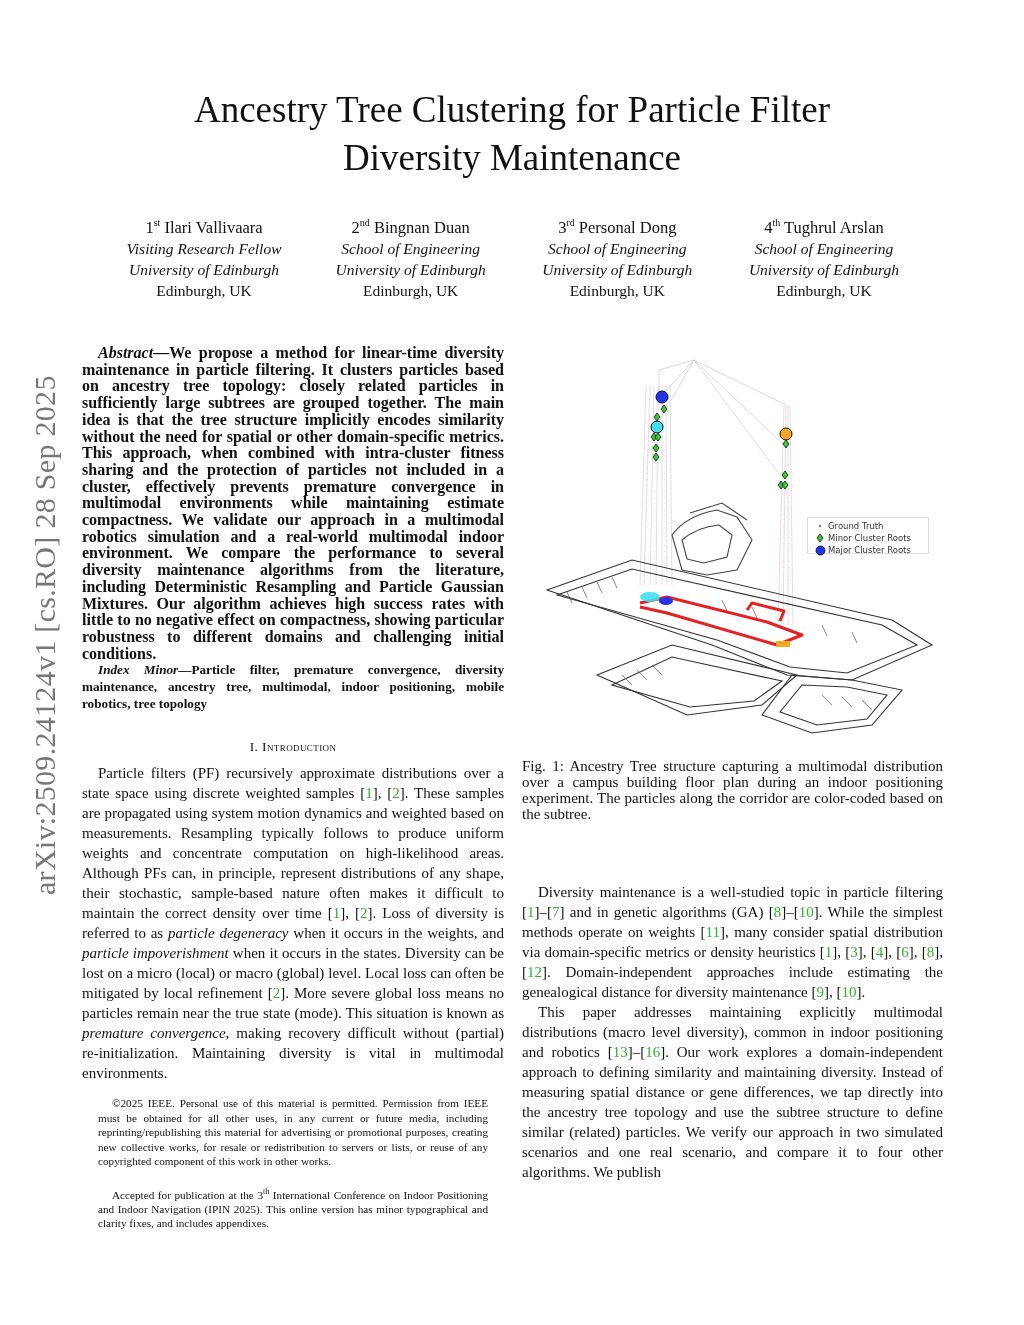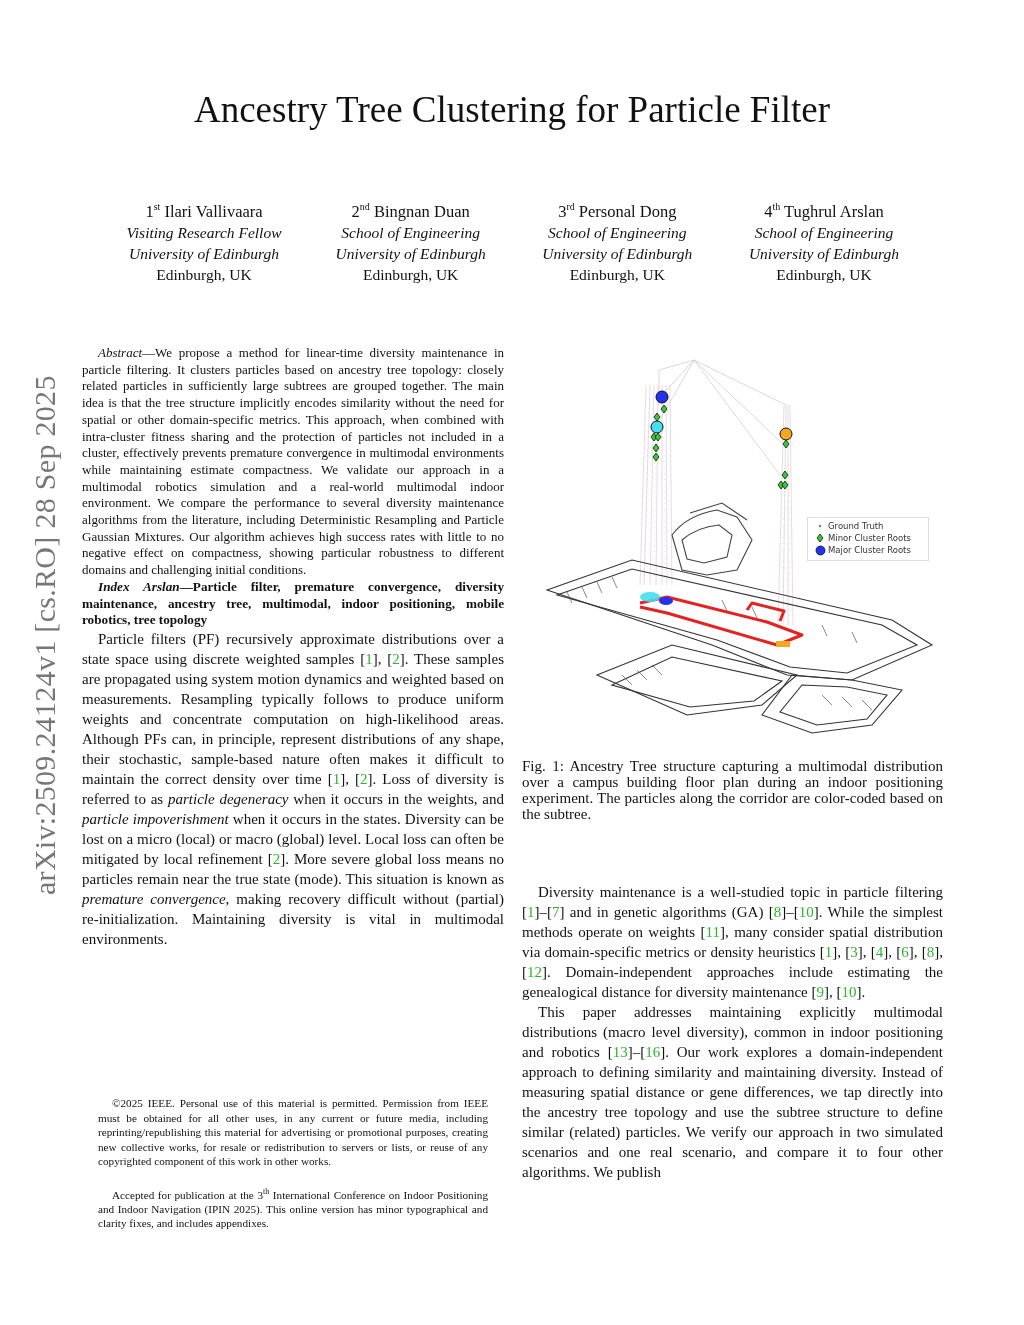--- a/index.html
+++ b/index.html
@@ -4,61 +4,62 @@
 <style>
   html, body { margin: 0; padding: 0; background: #ffffff; }
   body {
     width: 1024px; height: 1325px; position: relative; overflow: hidden;
     font-family: "Liberation Serif", "DejaVu Serif", serif; color: #111;
   }
   .title {
     position: absolute; left: 100px; width: 824px; top: 86px;
     text-align: center; font-size: 37px; line-height: 48px; font-weight: normal;
   }
-  .authors { position: absolute; top: 196px; left: 104px; width: 820px; display: flex; justify-content: space-between; }
+  .authors { position: absolute; top: 212px; left: 104px; width: 820px; display: flex; justify-content: space-between; }
   .author { width: 200px; text-align: center; font-size: 15.5px; line-height: 21px; }
   .author .name { font-size: 16.5px; }
   .author .role, .author .uni { font-style: italic; }
   .author sup { font-size: 10px; }
   .arxiv {
     position: absolute; left: 28px; top: 895px; transform-origin: 0 0; transform: rotate(-90deg);
     font-size: 30px; color: #777; white-space: nowrap; letter-spacing: 0.3px;
   }
   .col-left { position: absolute; left: 82px; top: 345px; width: 422px; }
   .abstract {
-    font-weight: normal; font-size: 13px; line-height: 16.7px; text-align: justify; text-indent: 16px; margin: 0;
+    font-weight: bold; font-size: 16px; line-height: 16.7px; text-align: justify; text-indent: 16px; margin: 0;
   }
   .abstract .lead { font-style: italic; }
   .index-terms { font-weight: bold; font-size: 13.2px; line-height: 16.7px; text-align: justify; text-indent: 16px; margin: 0; }
   .index-terms .lead { font-style: italic; }
   .section-head {
     text-align: center; font-size: 13.5px; margin: 27px 0 8px 0; letter-spacing: 0.4px;
   }
   .section-head .sc { font-variant: small-caps; }
   .body-p { font-size: 15px; line-height: 20px; text-align: justify; text-indent: 16px; margin: 0; }
   .cite { color: #2bb52b; }
   .footnote { position: absolute; left: 82px; top: 1080px; width: 422px; font-size: 11.2px; line-height: 14.5px; text-align: justify; }
   .footnote p { margin: 16px; text-indent: 14px; }
   .footnote sup { font-size: 8px; }
   .figure { position: absolute; left: 522px; top: 345px; width: 421px; height: 395px; }
   .caption { position: absolute; left: 522px; top: 758px; width: 421px; font-size: 15px; line-height: 16px; text-align: justify; }
   .right-body { position: absolute; left: 522px; top: 882px; width: 421px; }
   .legend {
-    position: absolute; left: 285px; top: 172px; width: 122px; height: 44px;
+    position: absolute; left: 285px; top: 172px; width: 122px; height: 37px;
     border: 1px solid #ddd; background: #fff; font-family: "DejaVu Sans", sans-serif; font-size: 8.5px; color: #333;
     padding: 2px 4px; box-sizing: border-box;
   }
   .legend-row { display: flex; align-items: center; height: 12px; }
   .legend-mark { width: 16px; display: flex; justify-content: center; align-items: center; }
 </style>
 </head>
 <body>
 
 <div class="title">
   <div>Ancestry Tree Clustering for Particle Filter</div>
+  <div>Diversity Maintenance</div>
 </div>
 
 <div class="authors">
   <div class="author">
     <div class="name"><span>1</span><sup>st</sup> <span>Ilari Vallivaara</span></div>
     <div class="role">Visiting Research Fellow</div>
     <div class="uni">University of Edinburgh</div>
     <div>Edinburgh, UK</div>
   </div>
   <div class="author">
@@ -78,22 +79,23 @@
     <div class="role">School of Engineering</div>
     <div class="uni">University of Edinburgh</div>
     <div>Edinburgh, UK</div>
   </div>
 </div>
 
 <div class="arxiv">arXiv:2509.24124v1  [cs.RO]  28 Sep 2025</div>
 
 <div class="col-left">
   <p class="abstract"><span class="lead">Abstract</span><span>—We propose a method for linear-time diversity maintenance in particle filtering. It clusters particles based on ancestry tree topology: closely related particles in sufficiently large subtrees are grouped together. The main idea is that the tree structure implicitly encodes similarity without the need for spatial or other domain-specific metrics. This approach, when combined with intra-cluster fitness sharing and the protection of particles not included in a cluster, effectively prevents premature convergence in multimodal environments while maintaining estimate compactness. We validate our approach in a multimodal robotics simulation and a real-world multimodal indoor environment. We compare the performance to several diversity maintenance algorithms from the literature, including Deterministic Resampling and Particle Gaussian Mixtures. Our algorithm achieves high success rates with little to no negative effect on compactness, showing particular robustness to different domains and challenging initial conditions.</span></p>
-  <p class="index-terms"><span class="lead">Index Arslan</span><span>—Particle filter, premature convergence, diversity maintenance, ancestry tree, multimodal, indoor positioning, mobile robotics, tree topology</span></p>
-
+  <p class="index-terms"><span class="lead">Index Minor</span><span>—Particle filter, premature convergence, diversity maintenance, ancestry tree, multimodal, indoor positioning, mobile robotics, tree topology</span></p>
+
+  <div class="section-head"><span>I. </span><span class="sc">Introduction</span></div>
 
   <p class="body-p"><span>Particle filters (PF) recursively approximate distributions over a state space using discrete weighted samples [</span><a class="cite">1</a><span>], [</span><a class="cite">2</a><span>]. These samples are propagated using system motion dynamics and weighted based on measurements. Resampling typically follows to produce uniform weights and concentrate computation on high-likelihood areas. Although PFs can, in principle, represent distributions of any shape, their stochastic, sample-based nature often makes it difficult to maintain the correct density over time [</span><a class="cite">1</a><span>], [</span><a class="cite">2</a><span>]. Loss of diversity is referred to as </span><em>particle degeneracy</em><span> when it occurs in the weights, and </span><em>particle impoverishment</em><span> when it occurs in the states. Diversity can be lost on a micro (local) or macro (global) level. Local loss can often be mitigated by local refinement [</span><a class="cite">2</a><span>]. More severe global loss means no particles remain near the true state (mode). This situation is known as </span><em>premature convergence</em><span>, making recovery difficult without (partial) re-initialization. Maintaining diversity is vital in multimodal environments.</span></p>
 </div>
 
 <div class="footnote">
   <p>©2025 IEEE. Personal use of this material is permitted. Permission from IEEE must be obtained for all other uses, in any current or future media, including reprinting/republishing this material for advertising or promotional purposes, creating new collective works, for resale or redistribution to servers or lists, or reuse of any copyrighted component of this work in other works.</p>
   <p><span>Accepted for publication at the 3</span><sup>th</sup><span> International Conference on Indoor Positioning and Indoor Navigation (IPIN 2025). This online version has minor typographical and clarity fixes, and includes appendixes.</span></p>
 </div>
 
 <div class="figure">

